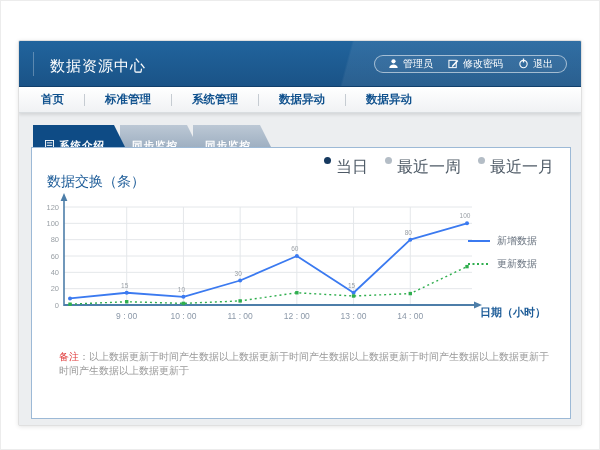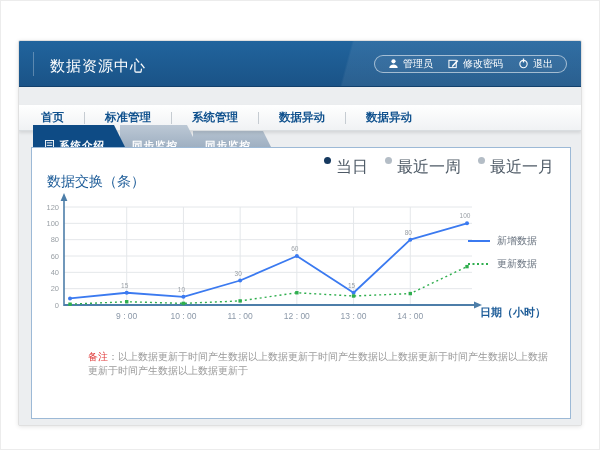--- a/index.html
+++ b/index.html
@@ -24,21 +24,21 @@
                position:relative; z-index:1; letter-spacing:1px; }
   .user-pill { margin-left:auto; margin-right:14px; height:18px; display:flex; align-items:center;
                gap:15px; padding:0 13px; border:1px solid rgba(255,255,255,.55);
                border-radius:11px; background:rgba(255,255,255,.05); position:relative; z-index:1; }
   .user-item { display:flex; align-items:center; gap:4px; color:#fff; font-size:10px; cursor:pointer; white-space:nowrap; }
   .user-item svg { display:block; }
 
   
   .nav { height:26px; background:linear-gradient(180deg,#ffffff,#f0f2f4);
          border-bottom:1px solid #d9dde0; display:flex; align-items:center;
-         padding-left:2px; position:relative; z-index:2; box-shadow:0 2px 3px rgba(0,0,0,.10);margin-top:18px; }
+         padding-left:2px; position:relative; z-index:2; box-shadow:0 2px 3px rgba(0,0,0,.10); }
   .nav-item { padding:0 20px; font-size:11.5px; font-weight:bold; color:#11528e; cursor:pointer; }
   .nav-div { width:1px; height:12px; background:#c6ccd2; }
 
   
   .content { position:absolute; left:0; right:0; top:72px; bottom:0; background:#eceef0; }
 
   .tabs { position:absolute; left:14px; top:12px; height:22px; display:flex; }
   .tab { height:22px; line-height:22px; padding:18px 20px 0 12px; color:#fff; font-size:10.5px;
          font-weight:bold; letter-spacing:1px; display:flex; align-items:center; gap:5px;
          clip-path:polygon(0 0, calc(100% - 11px) 0, 100% 100%, 0 100%); cursor:pointer; }
@@ -57,21 +57,21 @@
   .radio-dot.unsel { background:#b4bdc6; }
 
   .y-title { position:absolute; left:15px; top:25px; font-size:14px; font-weight:normal; color:#1d5c98; }
   .x-title { position:absolute; left:448px; top:157px; font-size:11px; font-weight:bold; color:#1d5c98; }
 
   .chart-wrap { position:absolute; left:10px; top:44px; width:445px; height:152px; }
 
   .chart-legend { position:absolute; left:436px; top:86px; display:flex; flex-direction:column; gap:9px; }
   .legend-item { display:flex; align-items:center; gap:7px; font-size:10px; color:#6a7480; cursor:pointer; }
 
-  .note { position:absolute; left:27px; top:202px; right:18px; font-size:10px; line-height:1.4;margin-left:29px; }
+  .note { position:absolute; left:27px; top:202px; right:18px; font-size:10px; line-height:1.4; }
   .note-label { color:#e03c3c; }
   .note-text { color:#9a9a9a; }
 </style>
 </head>
 <body>
 
 <div class="stage">
   <div class="page">
 
     <div class="hdr">

